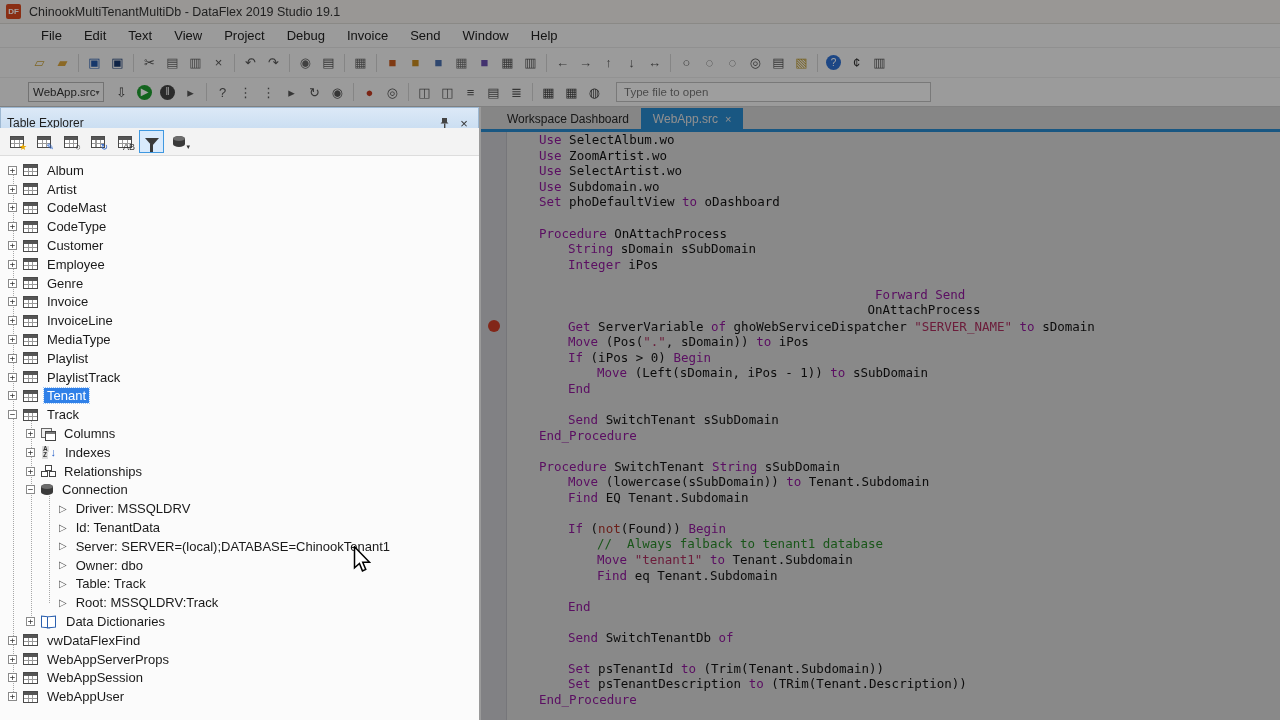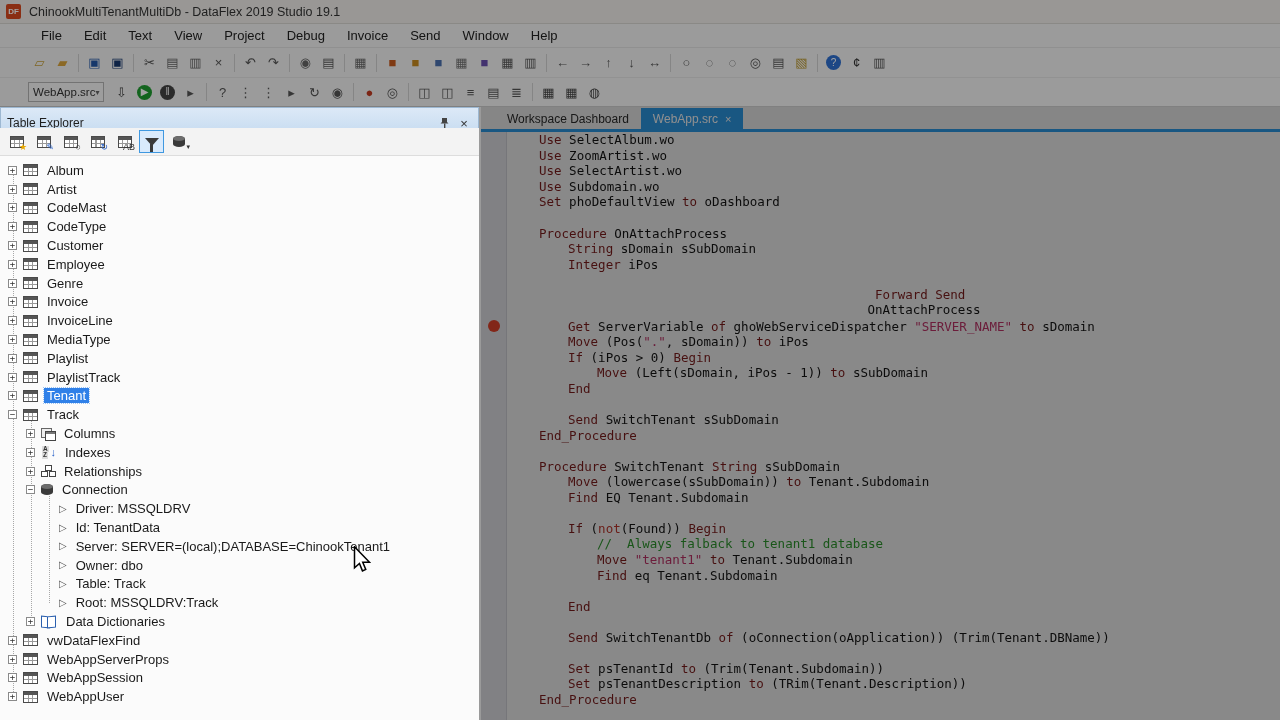--- a/index.html
+++ b/index.html
@@ -111,21 +111,21 @@
   .tab.active { background:#2e9be8; color:#fff; }
   .tab .x { font-size:11px; }
   #tab-underline { position:absolute; left:0; top:22px; width:100%; height:3px; background:#2e9be8; }
   #code { position:absolute; left:0; top:25px; width:100%; bottom:0; background:#f4f4f4;
     font-family:"DejaVu Sans Mono", monospace; font-size:12.5px; overflow:hidden; }
   #gutter { position:absolute; left:0; top:0; width:26px; height:100%; background:#e6e6ec;
     border-right:1px solid #d2d2da; }
   .cline { height:15.55px; display:flex; align-items:center; white-space:pre; position:relative; }
   .bpdot { position:absolute; left:7px; top:50%; margin-top:-6px; width:12px; height:12px;
     border-radius:50%; background:#e8442c; }
-  .seg-k { color:#7f1d1d;text-align:center; } .seg-t { color:#141414; } .seg-s { color:#c0356a; }
+  .seg-k { color:#a21caf;text-align:center; } .seg-t { color:#141414; } .seg-s { color:#c0356a; }
   .seg-c { color:#2f9a2f; } .seg-r { color:#c03a30; }
 
   
   #dim-top { position:absolute; left:0; top:0; width:1280px; height:107px;
     background:rgba(0,0,0,0.36); z-index:30; pointer-events:none; }
   #dim-editor { position:absolute; left:481px; top:107px; width:799px; height:613px;
     background:rgba(0,0,0,0.44); z-index:30; pointer-events:none; }
 
   #cursor { position:absolute; left:353px; top:546px; z-index:60; pointer-events:none; }
 </style>
@@ -329,20 +329,21 @@
         <div class="tbtn">
           <span class="glyph" style="color: rgb(68, 68, 68);">▦</span>
         </div>
         <div class="tbtn">
           <span class="glyph" style="color: rgb(68, 68, 68);">▦</span>
         </div>
         <div class="tbtn">
           <span class="glyph" style="color: rgb(68, 68, 68);">◍</span>
         </div>
       </div>
+    <input id="file-open-input" placeholder="Type file to open" style="">
   </div>
 
   <div id="panel">
     <div id="panel-header">
       <span id="panel-title">Table Explorer</span>
       <span class="hdr-ico">
         <svg width="11" height="12" viewBox="0 0 11 12">
             <path d="M3 1h5v4l1.5 1.5h-8L3 5z" fill="#444"></path>
             <rect x="5" y="6.5" width="1.4" height="5" fill="#444"></rect>
           </svg>
@@ -575,21 +576,21 @@
           <div class="cline" style="padding-left: 87px;"><span class="seg-k">Move </span><span class="seg-t">(lowercase(sSubDomain)) </span><span class="seg-k">to </span><span class="seg-t">Tenant.Subdomain</span></div>
           <div class="cline" style="padding-left: 87px;"><span class="seg-k">Find </span><span class="seg-t">EQ Tenant.Subdomain</span></div>
           <div class="cline" style="padding-left: 29px;"></div>
           <div class="cline" style="padding-left: 87px;"><span class="seg-k">If </span><span class="seg-t">(</span><span class="seg-r">not</span><span class="seg-t">(Found)) </span><span class="seg-k">Begin</span></div>
           <div class="cline" style="padding-left: 116px;"><span class="seg-c">//  Always falback to tenant1 database</span></div>
           <div class="cline" style="padding-left: 116px;"><span class="seg-k">Move </span><span class="seg-s">"tenant1"</span><span class="seg-k"> to </span><span class="seg-t">Tenant.Subdomain</span></div>
           <div class="cline" style="padding-left: 116px;"><span class="seg-k">Find </span><span class="seg-t">eq Tenant.Subdomain</span></div>
           <div class="cline" style="padding-left: 29px;"></div>
           <div class="cline" style="padding-left: 87px;"><span class="seg-k">End</span></div>
           <div class="cline" style="padding-left: 29px;"></div>
-          <div class="cline" style="padding-left: 87px;"><span class="seg-k">Send </span><span class="seg-t">SwitchTenantDb </span><span class="seg-k">of </span><span class="seg-t">(oConnection(oApplication)) (Trim(Tenant.DBName))</span></div>
+          <div class="cline" style="padding-left: 87px;"><span class="seg-k">Send </span><span class="seg-t">SwitchTenantDb </span><span class="seg-k">of </span></div>
           <div class="cline" style="padding-left: 29px;"></div>
           <div class="cline" style="padding-left: 87px;"><span class="seg-k">Set </span><span class="seg-t">psTenantId </span><span class="seg-k">to </span><span class="seg-t">(Trim(Tenant.Subdomain))</span></div>
           <div class="cline" style="padding-left: 87px;"><span class="seg-k">Set </span><span class="seg-t">psTenantDescription </span><span class="seg-k">to </span><span class="seg-t">(TRim(Tenant.Description))</span></div>
           <div class="cline" style="padding-left: 58px;"><span class="seg-k">End_Procedure</span></div>
         </div>
     </div>
   </div>
 
   <div id="dim-top"></div>
   <div id="dim-editor"></div>

